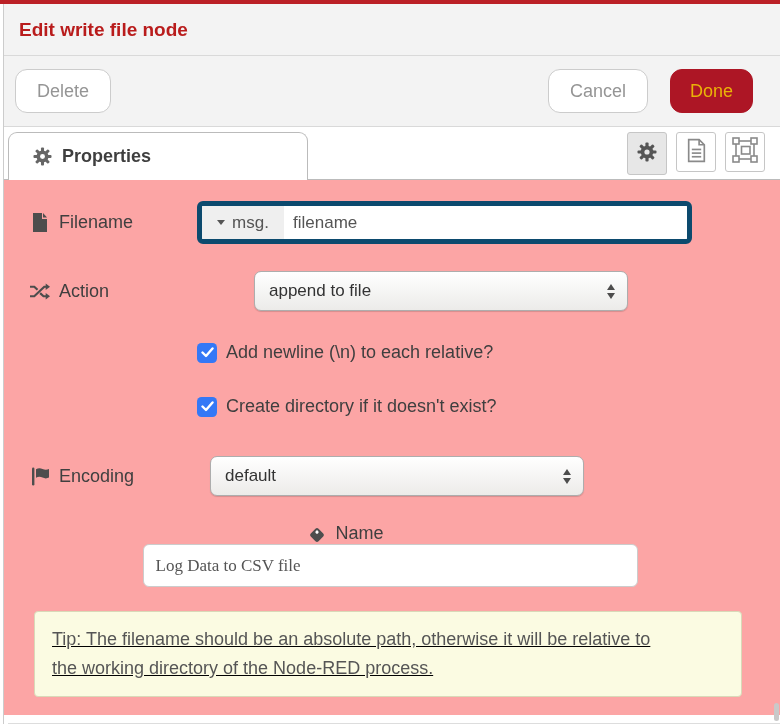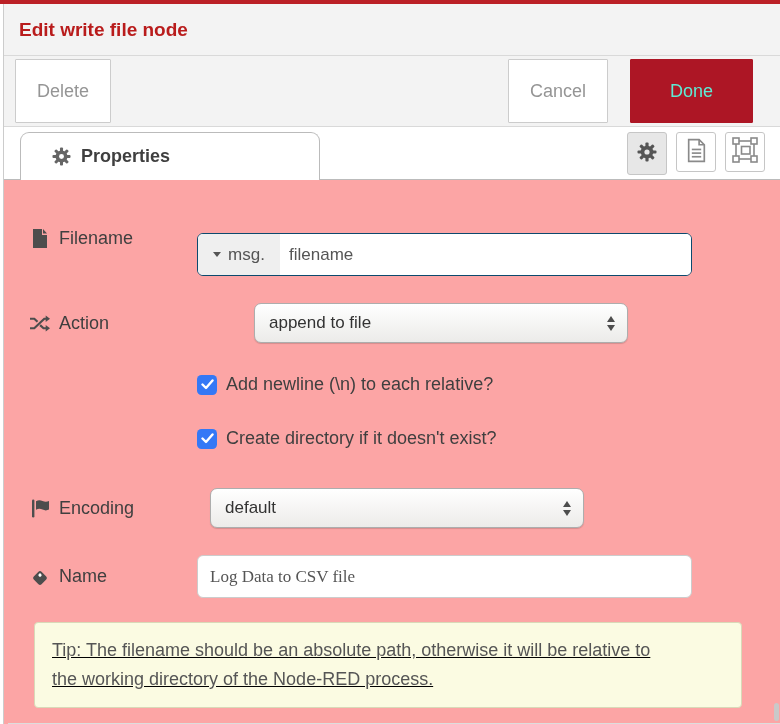--- a/index.html
+++ b/index.html
@@ -6,38 +6,38 @@
   html,body { width:780px; height:724px; background:#fff; font-family:"Liberation Sans", sans-serif; }
   .screen { position:relative; width:780px; height:724px; overflow:hidden; background:#fff; }
   .topbar { position:absolute; top:0; left:0; width:780px; height:4px; background:#bb2026; z-index:5; }
   .left-line { position:absolute; left:3px; top:4px; bottom:0; width:1px; background:#ccc; }
   .tray { position:absolute; left:4px; top:4px; right:0; bottom:0; }
 
   .header { height:52px; background:#f3f3f3; border-bottom:1px solid #d9d9d9; display:flex; align-items:center; padding-left:15px; }
   .header-title { font-size:19px; font-weight:bold; color:#b91c1c; }
 
   .toolbar { height:71px; background:#f3f3f3; border-bottom:1px solid #d9d9d9; display:flex; align-items:center; padding:0 27px 0 11px; }
-  .btn { height:64px; border-radius:1px; font-size:18px; display:flex; align-items:center; cursor:pointer; }
+  .btn { height:44px; border-radius:12px; font-size:18px; display:flex; align-items:center; cursor:pointer; }
   .btn-secondary { background:#fff; border:1px solid #ccc; color:#959595; padding:0 21px; }
-  .btn-done { background:#ad1625; border:1px solid #ad1625; color:#5eead4; padding:0 39px; margin-left:22px; }
+  .btn-done { background:#ad1625; border:1px solid #ad1625; color:#eab308; padding:0 19px; margin-left:22px; }
   .spacer { flex:1; }
 
   .tabbar { height:53px; position:relative; background:#fff; border-bottom:1px solid #bbb; }
-  .tab { position:absolute; left:16px; top:5px; width:300px; height:48px; background:#fff; border:1px solid #bbb; border-bottom:none; border-radius:9px 9px 0 0; display:flex; align-items:center; gap:10px; padding-left:30px; z-index:2; cursor:pointer; }
+  .tab { position:absolute; left:4px; top:5px; width:300px; height:48px; background:#fff; border:1px solid #bbb; border-bottom:none; border-radius:9px 9px 0 0; display:flex; align-items:center; gap:10px; padding-left:23px; z-index:2; cursor:pointer; }
   .tab-label { font-size:18px; font-weight:bold; color:#3f3f3f; }
   .tray-tools { position:absolute; top:5px; right:15px; display:flex; gap:9px; align-items:flex-start; }
   .tool-btn { width:40px; height:40px; background:#fff; border:1px solid #c6c6c6; border-radius:3px; display:flex; align-items:center; justify-content:center; cursor:pointer; }
   .tool-btn.active { background:#e7e7e7; height:43px; }
 
   .form { padding:21px 30px 18px 26px; background:#fca5a5; }
   .form-row { display:flex; align-items:center; margin-bottom:27px; }
   .form-label { width:167px; flex-shrink:0; display:flex; align-items:center; gap:9px; font-size:18px; color:#3f3f3f; }
   .label-icon { display:flex; align-items:center; width:20px; justify-content:center; }
 
-  .typed-input { width:495px; height:43px; border:1px solid #0c4a6e; border-radius:6px; display:flex; overflow:hidden; background:#fff;margin-top:32px; }
+  .typed-input { width:495px; height:43px; border:5px solid #0c4a6e; border-radius:6px; display:flex; overflow:hidden; background:#fff; }
   .typed-prefix { width:82px; background:#efefef; display:flex; align-items:center; justify-content:center; gap:7px; font-size:17px; color:#555; cursor:pointer; flex-shrink:0; }
   .caret-down { width:0; height:0; border-left:4px solid transparent; border-right:4px solid transparent; border-top:5px solid #555; }
   .typed-value { flex:1; }
   .typed-value input { width:100%; height:100%; border:none; outline:none; font-size:17px; color:#555; padding-left:9px; font-family:inherit; background:#fff; }
 
   .select { width:374px; height:40px; border:1px solid #adadad; border-radius:7px; background:linear-gradient(#ffffff,#ecebe9); box-shadow:0 1px 1px rgba(0,0,0,0.15); display:flex; align-items:center; padding:0 12px 0 14px; font-size:17px; color:#333; cursor:pointer;margin-left:13px; }
   .select-value { flex:1; }
   .select-arrows { display:flex; flex-direction:column; gap:3px; align-items:center; }
   .arr-up { width:0; height:0; border-left:4.5px solid transparent; border-right:4.5px solid transparent; border-bottom:6px solid #4d4d4d; }
   .arr-down { width:0; height:0; border-left:4.5px solid transparent; border-right:4.5px solid transparent; border-top:6px solid #4d4d4d; }
@@ -229,21 +229,21 @@
         </div>
         <div class="select">
           <span class="select-value">default</span>
           <span class="select-arrows">
             <span class="arr-up"></span>
               <span class="arr-down"></span>
           </span>
         </div>
       </div>
 
-      <div class="form-row" style="margin-bottom:0;">
+      <div class="form-row" style="margin-bottom:0;flex-direction:column;">
         <div class="form-label">
           <span class="label-icon">
             <svg width="18" height="18" viewBox="0 0 18 18">
               <g transform="rotate(45 9 9)">
                 <rect x="4.2" y="4.2" width="11" height="11" rx="2.2" fill="#4d4d4d"></rect>
                 <circle cx="7.6" cy="7.6" r="1.6" fill="#fff"></circle>
               </g>
             </svg>
           </span>
           <span>Name</span>

